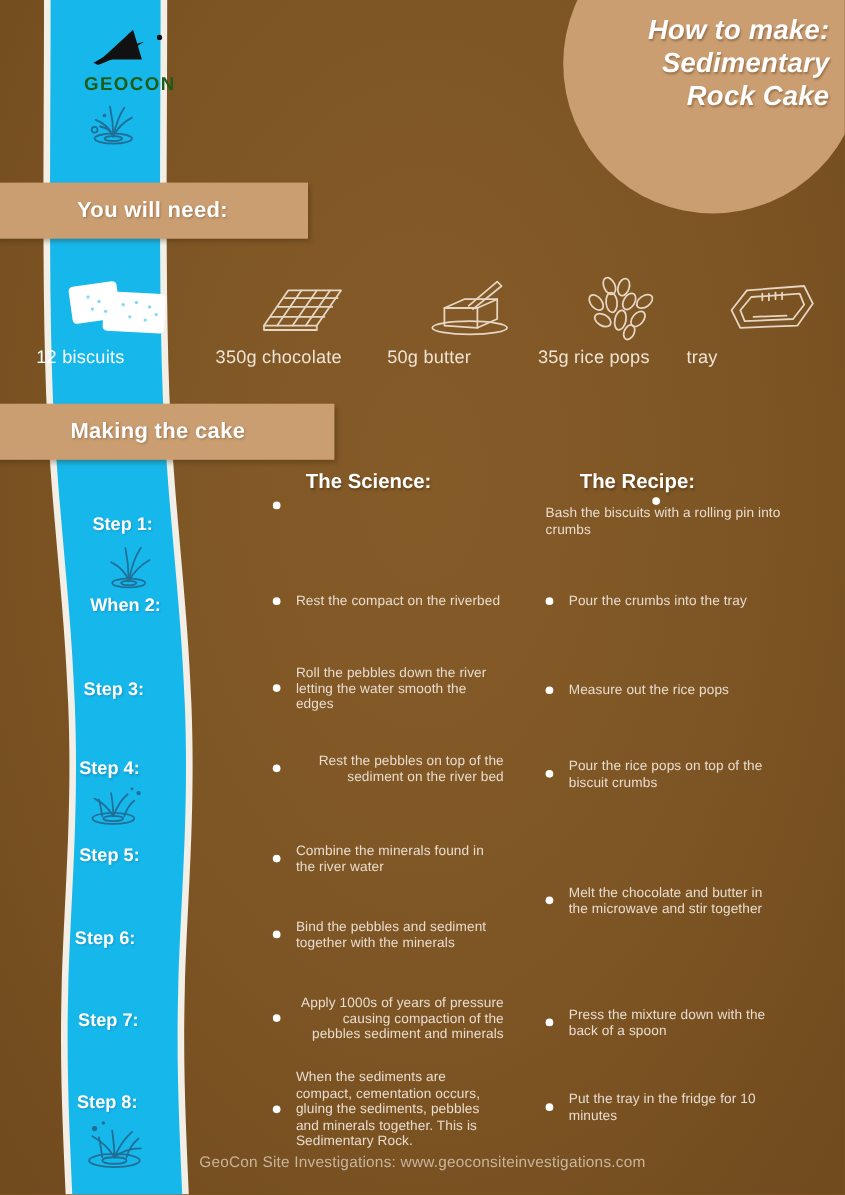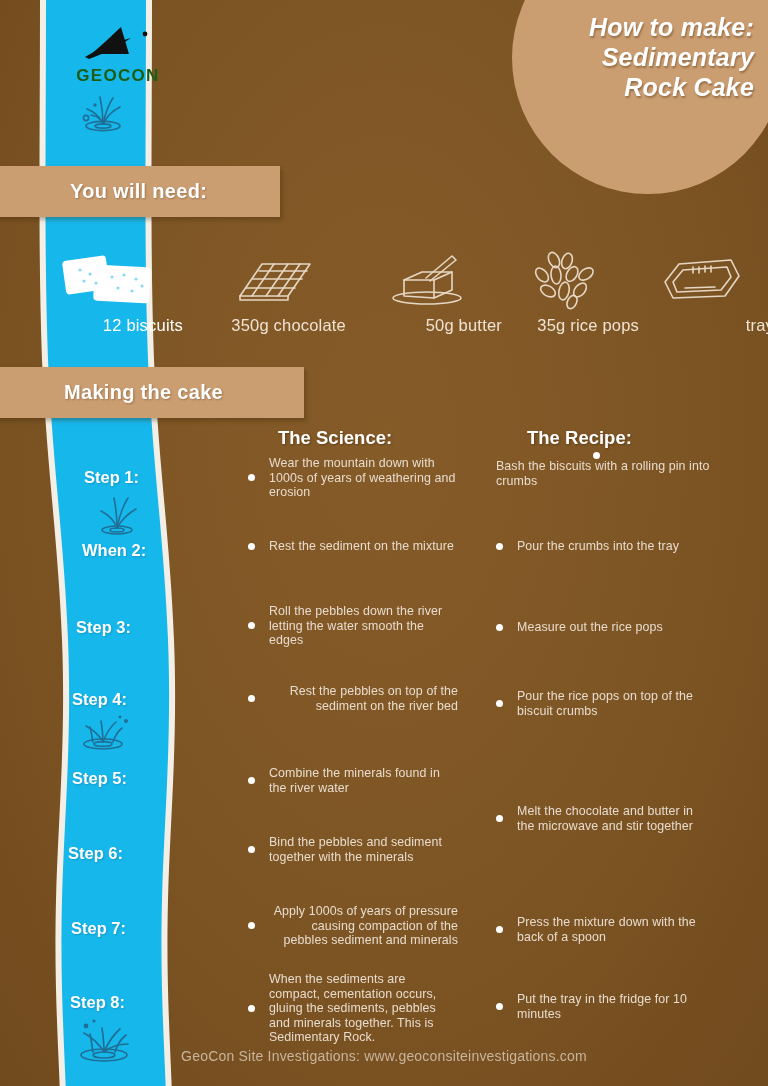--- a/index.html
+++ b/index.html
@@ -59,21 +59,21 @@
   .logo-word {
     font-family:"Liberation Sans", sans-serif;
     font-weight:bold; font-size:17px; letter-spacing:1.3px;
     color:#1d5c16; margin-top:-2px;
   }
   .logo-splash { position:absolute; left:72px; top:88px; }
 
   
   .ingredients { position:absolute; left:0; top:248px; width:768px; height:92px; }
   .ing {
-    position:absolute; text-align:right; width:150px;
+    position:absolute; text-align:left; width:150px;
   }
   .ing .ing-icon { height:62px; display:flex; align-items:flex-end; justify-content:center; }
   .ing .ing-label {
     margin-top:6px; font-size:16.5px; color:#efe3d4; letter-spacing:0.2px;
   }
   #ing-0 { left:33px; }
   #ing-0 .ing-label { color:#ffffff; }
   #ing-1 { left:196px; }
   #ing-2 { left:352px; }
   #ing-3 { left:489px; }
@@ -286,31 +286,30 @@
       <path d="M29 36 C29 27 28 16 26 6"></path>
       <path d="M29 36 C31 26 34 15 40 6"></path>
       <path d="M29 36 C33 29 39 22 48 17"></path>
       <path d="M29 36 C26 28 21 23 13 19"></path>
       <ellipse cx="29" cy="38" rx="15" ry="4"></ellipse>
       <ellipse cx="29" cy="38" rx="7" ry="2"></ellipse>
     </g>
   </svg>
   <div class="bullet-item sci" style="top:456px;">
     <div class="dot"></div>
-    <div class="txt">Wear the mountain down with 1000s of years of weathering and erosion</div>
   </div>
   <div class="bullet-item rec" style="top:452px;flex-direction:column;">
     <div class="dot"></div>
     <div class="txt">Bash the biscuits with a rolling pin into crumbs</div>
   </div>
 
   <div class="step-label" style="left:82px; top:541px;">When 2:</div>
   <div class="bullet-item sci" style="top:539px;">
     <div class="dot"></div>
-    <div class="txt">Rest the sediment on the mixture</div>
+    <div class="txt">Rest the compact on the riverbed</div>
   </div>
   <div class="bullet-item rec" style="top:539px;">
     <div class="dot"></div>
     <div class="txt">Pour the crumbs into the tray</div>
   </div>
 
   <div class="step-label" style="left:76px; top:618px;">Step 3:</div>
   <div class="bullet-item sci" style="top:604px;">
     <div class="dot"></div>
     <div class="txt">Roll the pebbles down the river letting the water smooth the edges</div>

